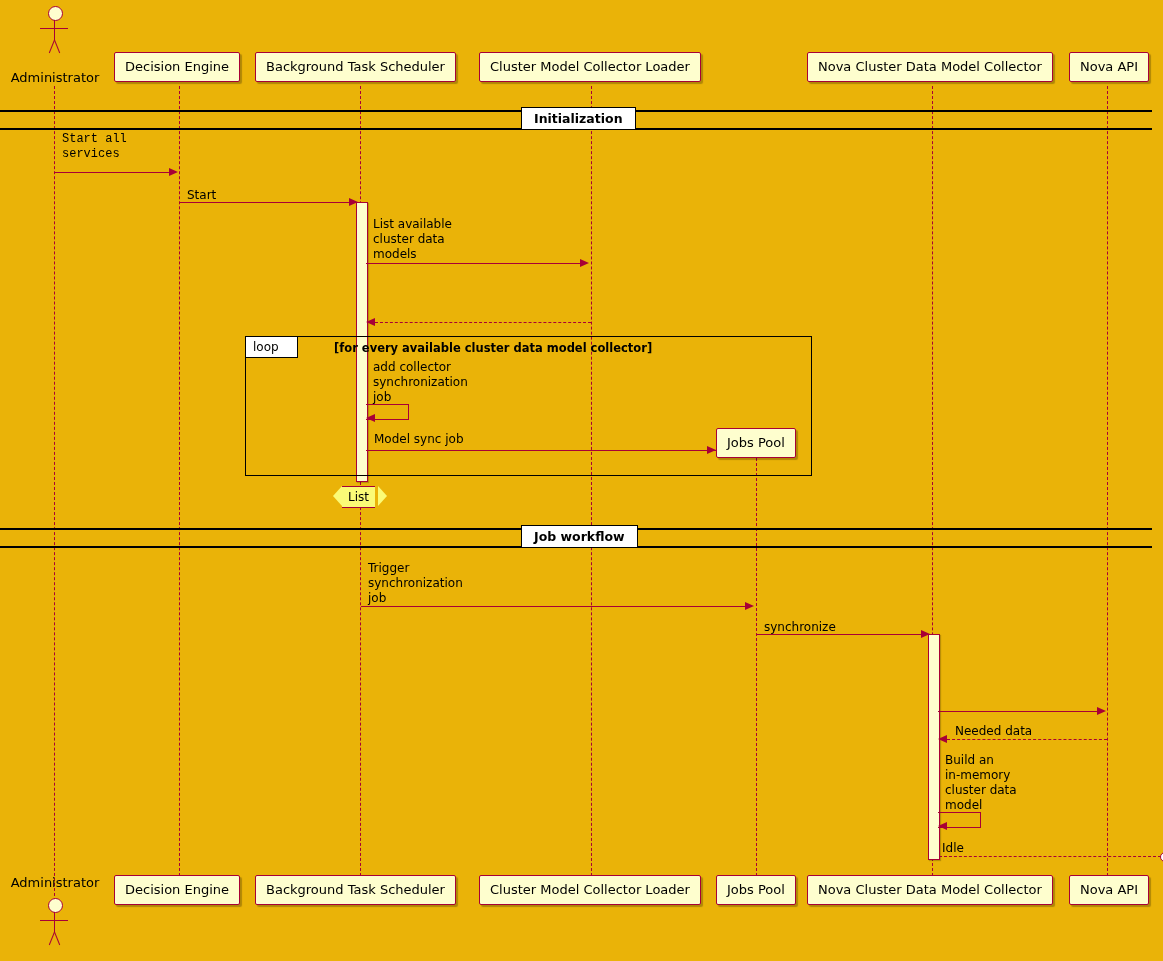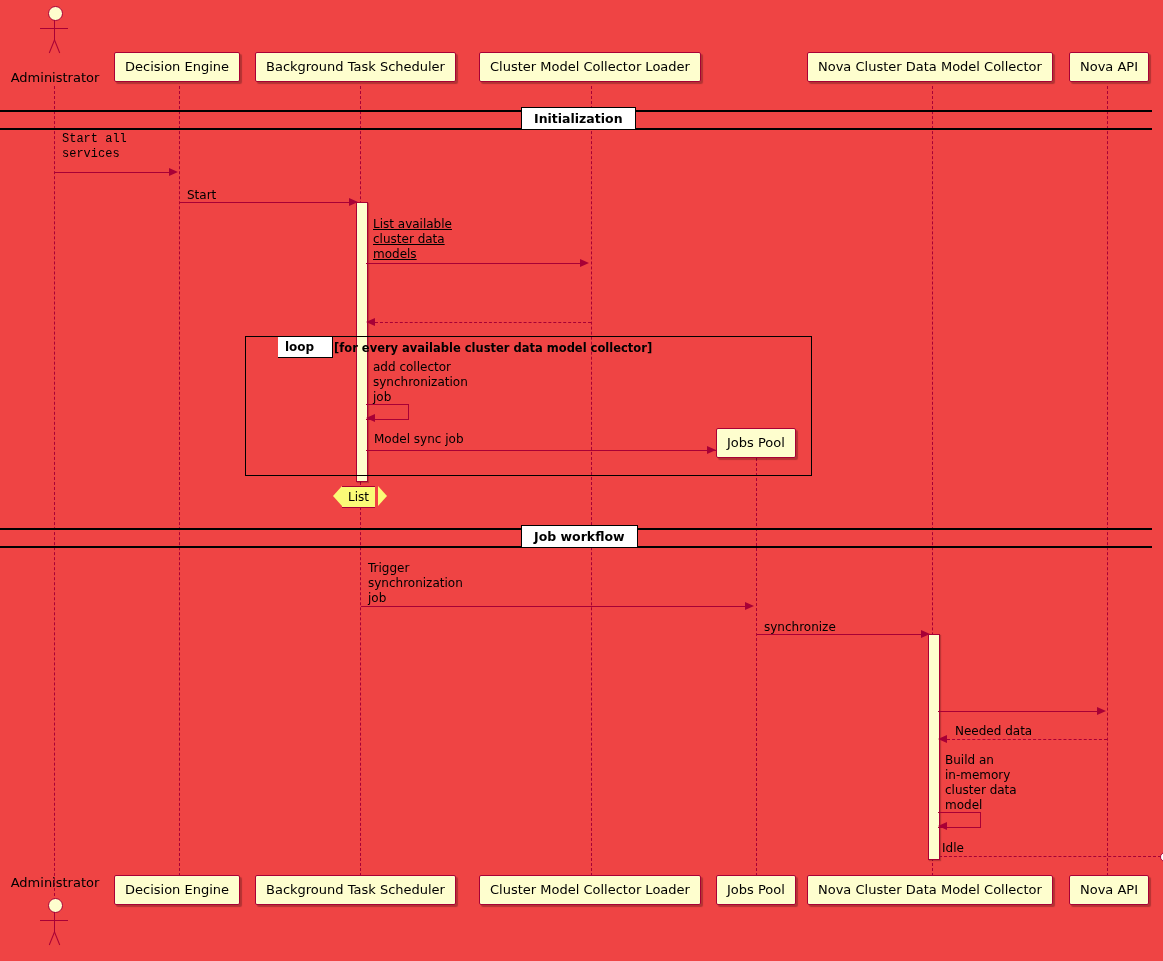--- a/index.html
+++ b/index.html
@@ -10,21 +10,21 @@
   body {
     font-family: "DejaVu Sans", sans-serif;
     font-size: 12px;
     color: #000000;
   }
   #canvas {
     position: relative;
     width: 1163px;
     height: 961px;
     overflow: hidden;
-    background: #ef4444;
+    background: #eab308;
   }
   .abs { position: absolute; }
 
   
   .participant {
     background: #FEFECE;
     border: 1px solid #A80036;
     border-radius: 2px;
     color: #000000;
     font-size: 13px;
@@ -81,25 +81,24 @@
 
   
   .groupframe {
     border: 1.5px solid #000000;
     background: transparent;
   }
   .grouphdr {
     background: #FFFFFF;
     border-right: 1.5px solid #000000;
     border-bottom: 1.5px solid #000000;
-    font-weight: bold;
+    font-weight: normal;
     font-size: 12px;
     padding: 3px 18px 3px 7px;
     color: #000;
-    margin-left: 32px;
   }
   .groupcond {
     font-weight: bold;
     font-size: 11.5px;
     white-space: nowrap;
   }
 
   
   .divline {
     border-top: 2px solid #000000;
@@ -192,21 +191,21 @@
 services</div>
   <div class="abs msgline" style="left:55px; top:172px; width:115px;"></div>
   <div class="abs arrow-r" style="left:169px; top:168px;"></div>
 
   <div class="abs msglabel" style="left:187px; top:188px;">Start</div>
   <div class="abs msgline" style="left:180px; top:202px; width:170px;"></div>
   <div class="abs arrow-r" style="left:349px; top:198px;"></div>
 
   <div class="abs activation" style="left:356px; top:202px; height:278px;"></div>
 
-  <div class="abs msglabel" style="left:373px; top:217px;text-decoration:underline;">List available
+  <div class="abs msglabel" style="left:373px; top:217px;">List available
 cluster data
 models</div>
   <div class="abs msgline" style="left:366px; top:263px; width:215px;"></div>
   <div class="abs arrow-r" style="left:580px; top:259px;"></div>
 
   <div class="abs msgline dashed" style="left:375px; top:322px; width:216px;"></div>
   <div class="abs arrow-l" style="left:366px; top:318px;"></div>
 
   <div class="abs groupframe" style="left:245px; top:336px; width:565px; height:138px;"></div>
   <div class="abs grouphdr" style="left:246px; top:337px;">loop</div>

